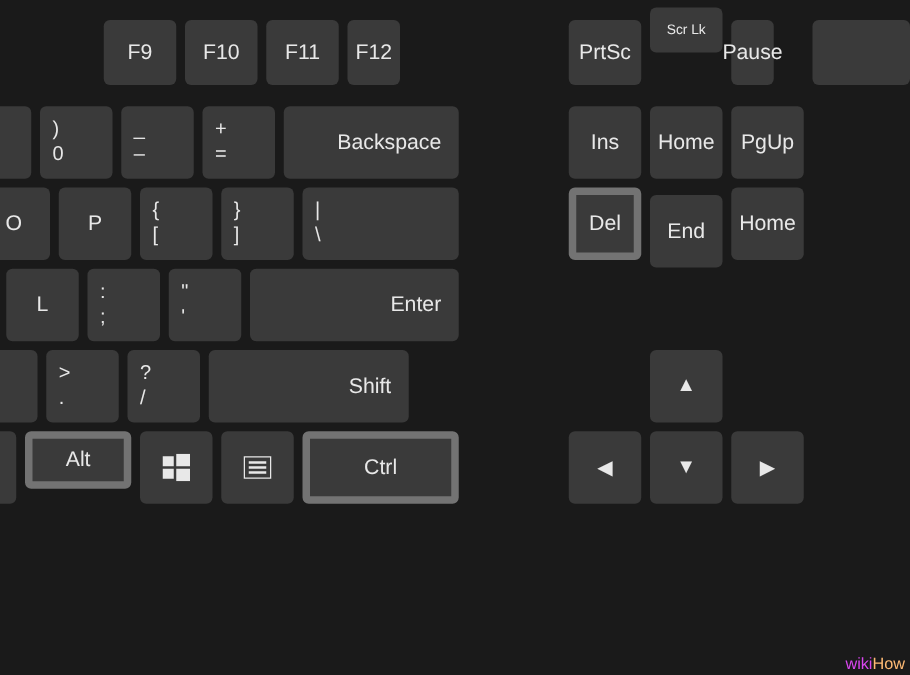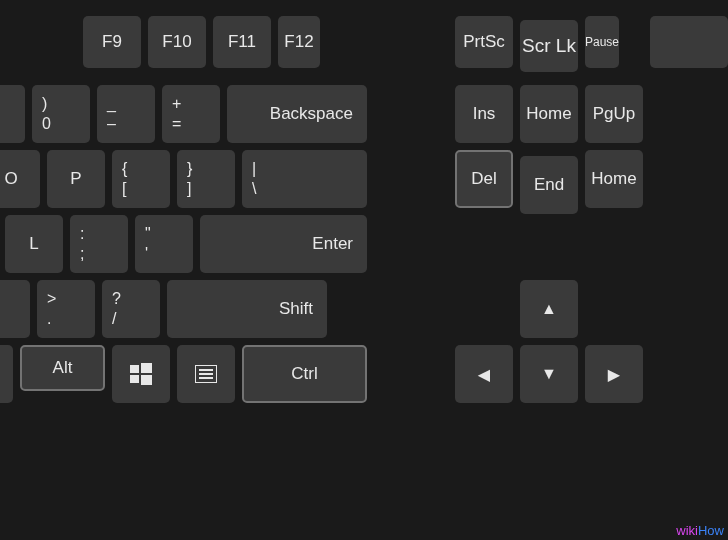--- a/index.html
+++ b/index.html
@@ -29,45 +29,45 @@
     padding-left: 10px;
     font-size: 16px;
     line-height: 1.25;
   }
   .key.dual .sub { font-size: 16px; }
   .key.label-right {
     justify-content: flex-end;
     padding-right: 14px;
   }
   .key.hi {
-    border: 2px solid #737373;
+    border: 6px solid #737373;
   }
   .arrow { font-size: 16px; }
   .watermark {
     position: absolute;
     right: 4px;
     bottom: 2px;
     font-size: 13px;
     color: #ccc;
     font-family: Arial, sans-serif;
   }
   .watermark .w { color: #d946ef; }
-  .watermark .h { color: #3b82f6; }
+  .watermark .h { color: #fdba74; }
   svg { display: block; }
 </style>
 </head>
 <body>
 
 <div class="key" style="left:83px;top:16px;width:58px;height:52px">F9</div>
 <div class="key" style="left:148px;top:16px;width:58px;height:52px">F10</div>
 <div class="key" style="left:213px;top:16px;width:58px;height:52px">F11</div>
 <div class="key" style="left:278px;top:16px;width:42px;height:52px">F12</div>
 <div class="key" style="left:455px;top:16px;width:58px;height:52px">PrtSc</div>
-<div class="key" style="left:520px;top:20px;width:58px;height:52px;font-size:19px">Scr Lk</div>
-<div class="key" style="left:585px;top:16px;width:34px;height:52px;font-size:12px">Pause</div>
+<div class="key" style="left:520px;top:6px;width:58px;height:36px;font-size:11px">Scr Lk</div>
+<div class="key" style="left:585px;top:16px;width:34px;height:52px;font-size:17px">Pause</div>
 <div class="key" style="left:650px;top:16px;width:78px;height:52px"></div>
 
 <div class="key dual" style="left:-33px;top:85px;width:58px;height:58px">
   
   
 </div>
 <div class="key dual" style="left:32px;top:85px;width:58px;height:58px">
   <span>)</span>
   <span class="sub">0</span>
 </div>

